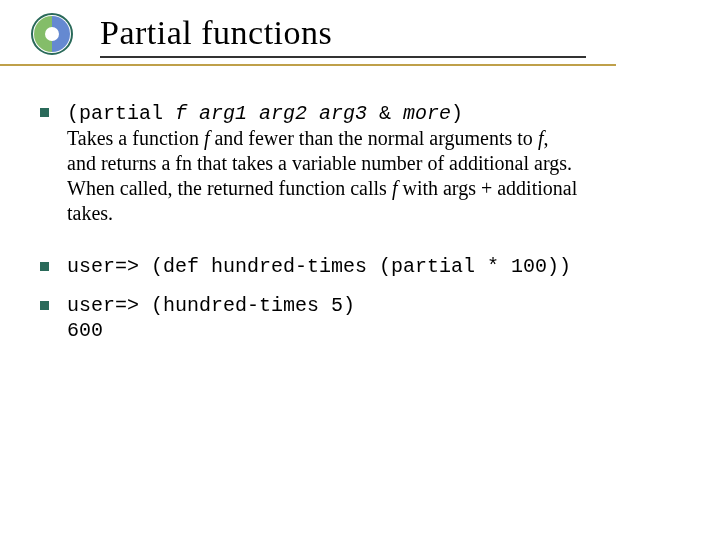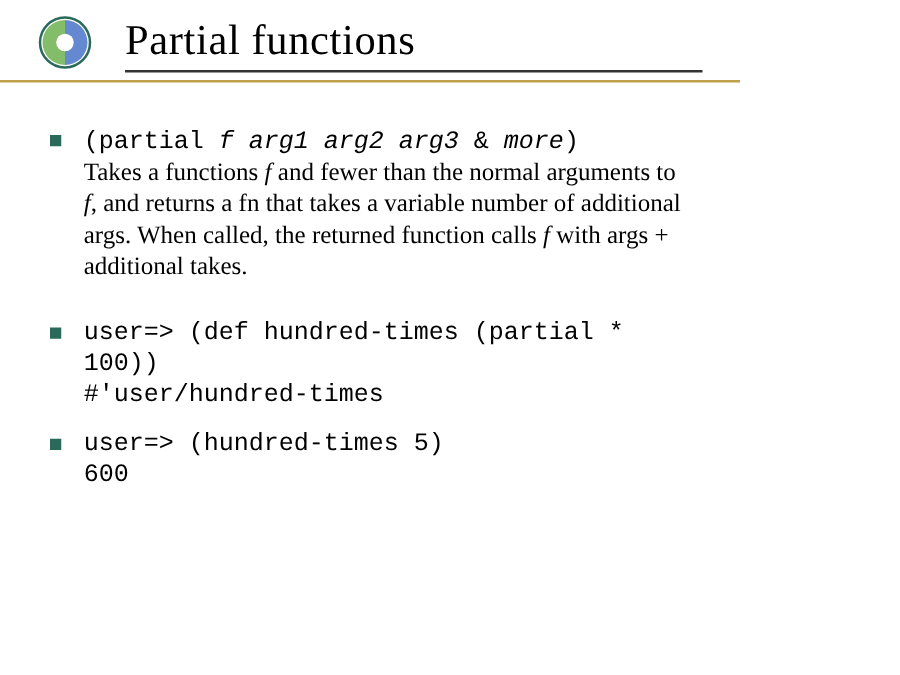--- a/index.html
+++ b/index.html
@@ -9,20 +9,21 @@
     height: 540px;
     font-family: "Times New Roman", Times, serif;
     background: #fff;
     color: #000;
     overflow: hidden;
   }
   .slide {
     position: relative;
     width: 592px;
     height: 540px;
+    padding-left: 24px;
   }
   .logo {
     position: absolute;
     top: 12px;
     left: 30px;
     width: 44px;
     height: 44px;
   }
   .title-wrap {
     position: absolute;
@@ -112,29 +113,28 @@
   <div class="rule2-wrap">
     <hr class="rule2">
   </div>
 
   <div class="body">
 
     <div class="item">
       <span class="bullet"></span>
       <div class="text">
         <span class="mono">(partial </span><span class="mono italic">f arg1 arg2 arg3 </span><span class="mono">&amp; </span><span class="mono italic">more</span><span class="mono">)</span><br>
-        <span>Takes a functions </span><span class="italic">f</span><span> and fewer than the normal arguments to </span><span class="italic">f</span><span>, and returns a fn that takes a variable number of additional args. When called, the returned function calls </span><span class="italic">f</span><span> with args + additional takes.</span>
+        <span>Takes a function </span><span class="italic">f</span><span> and fewer than the normal arguments to </span><span class="italic">f</span><span>, and returns a fn that takes a variable number of additional args. When called, the returned function calls </span><span class="italic">f</span><span> with args + additional takes.</span>
       </div>
     </div>
 
     <div class="item tight">
       <span class="bullet"></span>
       <div class="text mono">
         <span>user=&gt; (def hundred-times (partial * 100))</span><br>
-        <span>#'user/hundred-times</span>
       </div>
     </div>
 
     <div class="item">
       <span class="bullet"></span>
       <div class="text mono">
         <span>user=&gt; (hundred-times 5)</span><br>
         <span>600</span>
       </div>
     </div>

